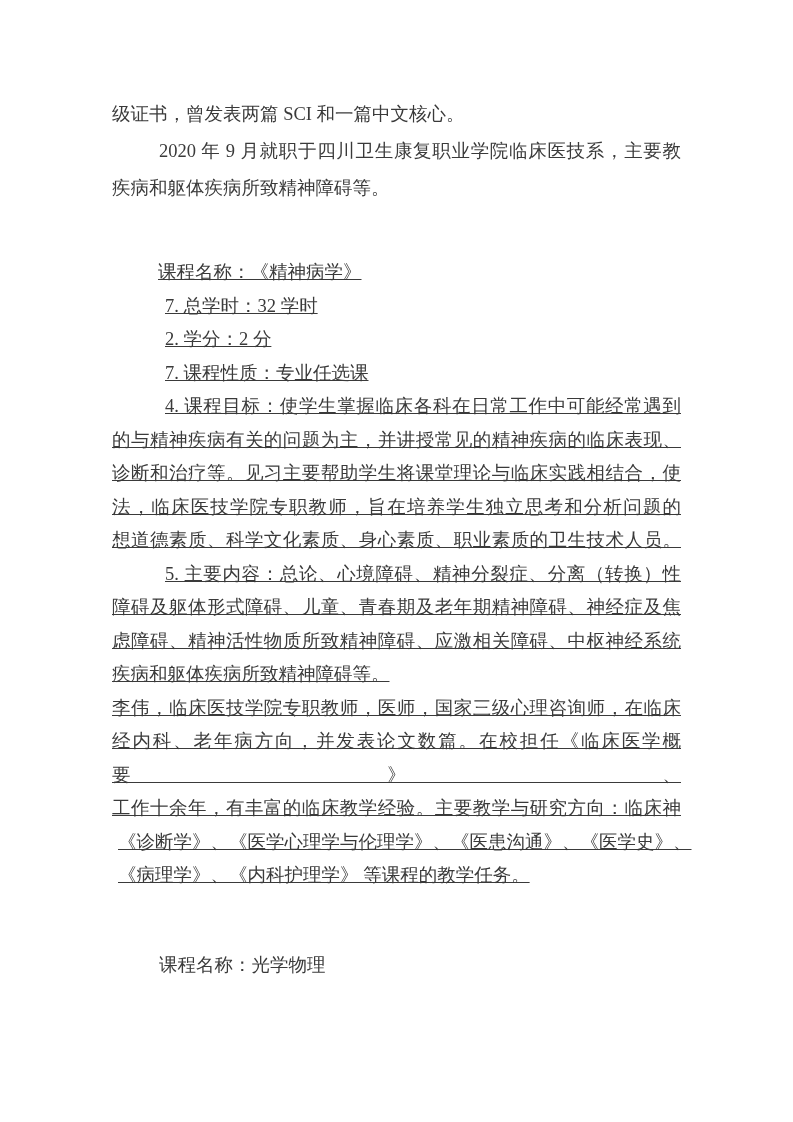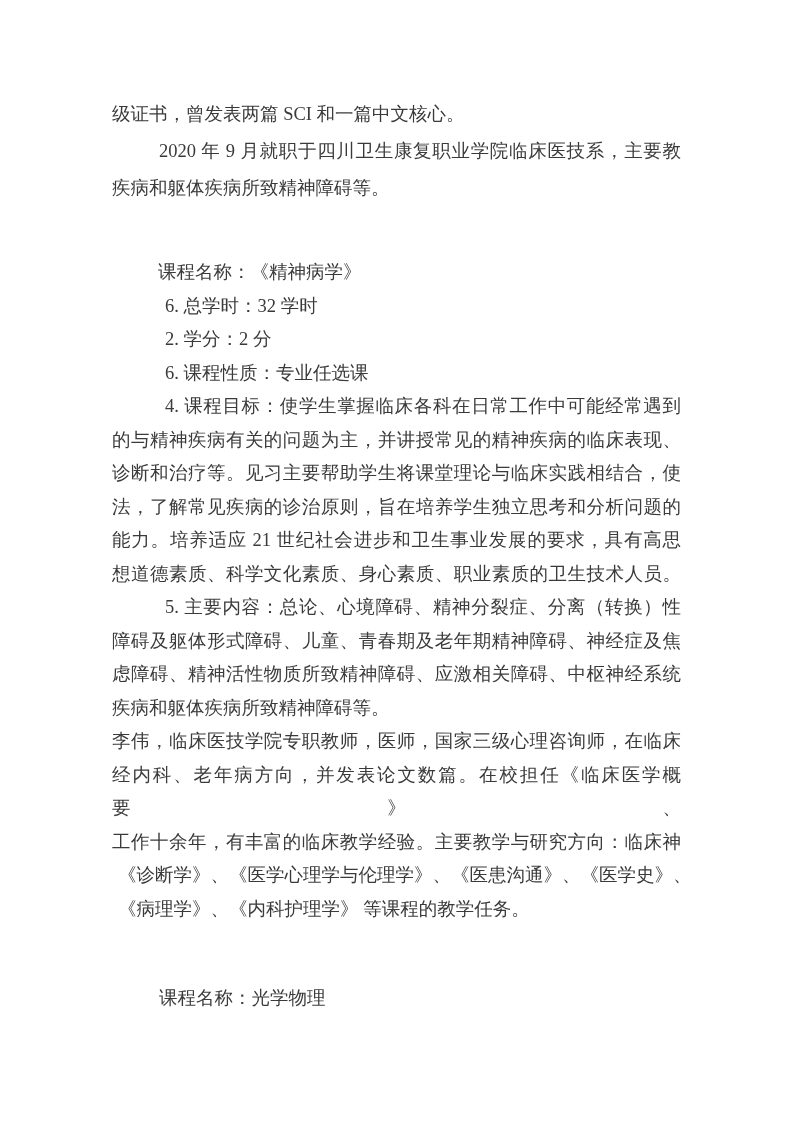--- a/index.html
+++ b/index.html
@@ -17,21 +17,21 @@
     font-size: 18.5px;
     overflow: hidden;
   }
   .content {
     position: absolute;
     left: 112px;
     top: 0;
     width: 569px;
   }
   .block-intro   { margin-top: 96px; line-height: 37px; }
-  .block-course  { margin-top: 49px; line-height: 33.5px; }
+  .block-course  { margin-top: 49px; line-height: 33.5px; text-decoration: underline; }
   .block-footer  { margin-top: 56px; line-height: 33.5px; }
 
   .line { text-align: left; }
   .nw   { white-space: nowrap; }            
   .jf   { text-align: justify; text-align-last: justify; } 
 
   .ind-para { text-indent: 47px; }  
   .ind-name { text-indent: 46px; }  
   .ind-item { text-indent: 53px; }  
   .ind-brk  { text-indent: 6px; }   
@@ -43,28 +43,27 @@
   <div class="content">
 
     <div class="block-intro">
       <div class="line nw">级证书，曾发表两篇 SCI 和一篇中文核心。</div>
       <div class="line jf ind-para">2020 年 9 月就职于四川卫生康复职业学院临床医技系，主要教</div>
       <div class="line nw">疾病和躯体疾病所致精神障碍等。</div>
     </div>
 
     <div class="block-course">
       <div class="line nw ind-name">课程名称：《精神病学》</div>
-      <div class="line nw ind-item">6. 总学时：32 学时</div>
+      <div class="line nw ind-item">7. 总学时：32 学时</div>
       <div class="line nw ind-item">2. 学分：2 分</div>
-      <div class="line nw ind-item">6. 课程性质：专业任选课</div>
+      <div class="line nw ind-item">7. 课程性质：专业任选课</div>
       <div class="line jf ind-item">4. 课程目标：使学生掌握临床各科在日常工作中可能经常遇到</div>
       <div class="line jf">的与精神疾病有关的问题为主，并讲授常见的精神疾病的临床表现、</div>
       <div class="line jf">诊断和治疗等。见习主要帮助学生将课堂理论与临床实践相结合，使</div>
-      <div class="line jf">法，了解常见疾病的诊治原则，旨在培养学生独立思考和分析问题的</div>
-      <div class="line jf">能力。培养适应 21 世纪社会进步和卫生事业发展的要求，具有高思</div>
+      <div class="line jf">法，临床医技学院专职教师，旨在培养学生独立思考和分析问题的</div>
       <div class="line jf">想道德素质、科学文化素质、身心素质、职业素质的卫生技术人员。</div>
       <div class="line jf ind-item">5. 主要内容：总论、心境障碍、精神分裂症、分离（转换）性</div>
       <div class="line jf">障碍及躯体形式障碍、儿童、青春期及老年期精神障碍、神经症及焦</div>
       <div class="line jf">虑障碍、精神活性物质所致精神障碍、应激相关障碍、中枢神经系统</div>
       <div class="line nw">疾病和躯体疾病所致精神障碍等。</div>
       <div class="line jf">李伟，临床医技学院专职教师，医师，国家三级心理咨询师，在临床</div>
       <div class="line jf">经内科、老年病方向，并发表论文数篇。在校担任《临床医学概要》、</div>
       <div class="line jf">工作十余年，有丰富的临床教学经验。主要教学与研究方向：临床神</div>
       <div class="line nw ind-brk">《诊断学》、《医学心理学与伦理学》、《医患沟通》、《医学史》、</div>
       <div class="line nw ind-brk">《病理学》、《内科护理学》 等课程的教学任务。</div>

